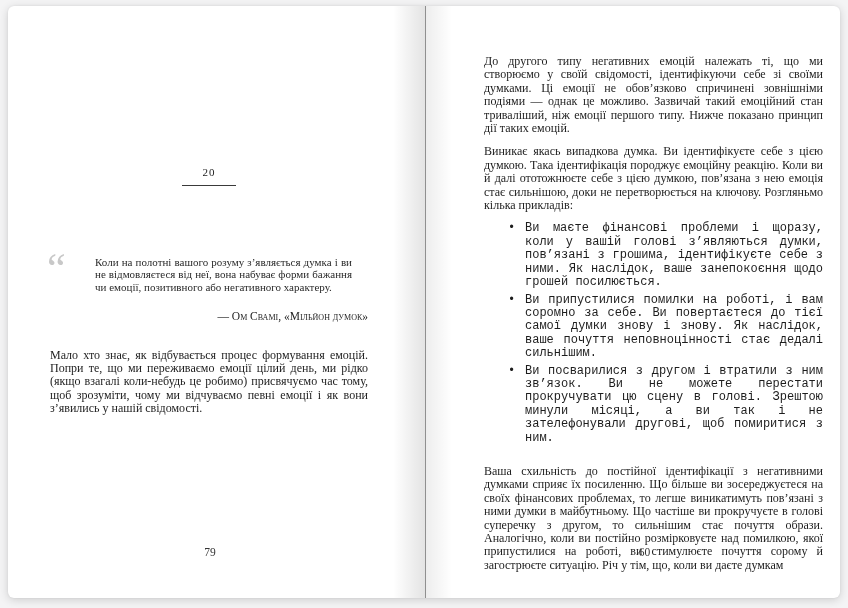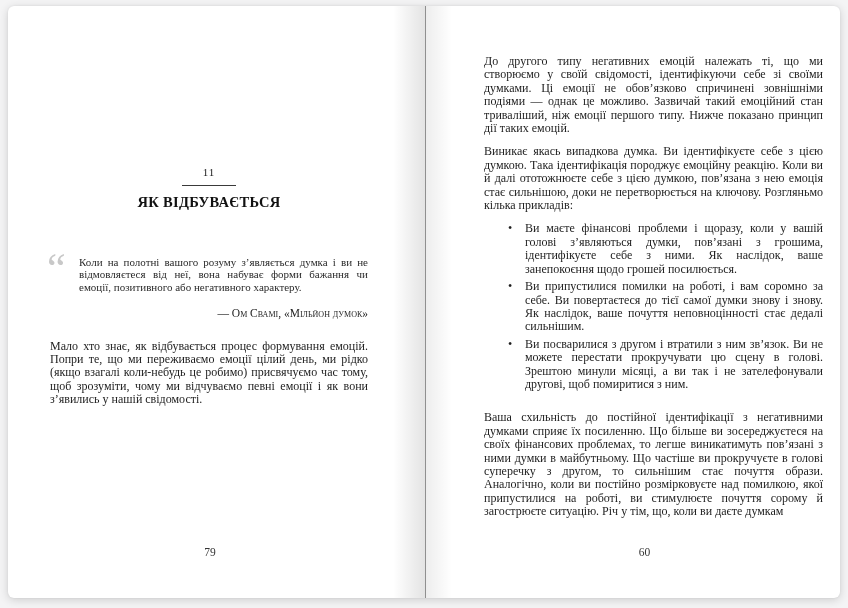--- a/index.html
+++ b/index.html
@@ -41,59 +41,59 @@
     letter-spacing:.3px; color:#111;
   }
 
   
   .epigraph { margin:0; position:relative; padding-left:29px; }
   .quote-mark {
     position:absolute; left:-3px; top:-3px;
     font-size:42px; line-height:30px; color:#c8c8c8;
   }
   .epigraph-text {
-    margin:0; font-size:11px; line-height:12.6px;
+    margin:16px; font-size:11px; line-height:12.6px;
     text-align:justify; color:#2a2a2a;
   }
   .epigraph-attr {
     margin:13px 0 7px; text-align:right;
     font-variant:small-caps; font-size:11.5px; color:#222;
   }
 
   
   .bodycopy p {
     margin:0 0 12px; font-size:12px; line-height:13.4px;
     text-align:justify; hyphens:auto;
   }
-  .bodycopy .first-after-quote { margin-top:21px; }
+  .bodycopy .first-after-quote { margin-top:27px; }
   .page-right .bodycopy p { margin-bottom:10px; }
-  .bullet-list { list-style:none; margin:7px 0 0 24px; padding:0; }
+  .bullet-list { list-style:none; margin:7px 0 0 24px; padding:0;font-family:Liberation Mono, monospace; }
   .bullet-list li {
     position:relative; padding-left:17px; margin:0 0 4px;
     font-size:12px; line-height:13.4px; text-align:justify; hyphens:auto;
   }
   .bullet-list li::before { content:"\2022"; position:absolute; left:0; top:0; }
   .closing-par { margin-top:20px !important; }
 
   .pagenum {
     position:absolute; bottom:40px; text-align:center;
     font-size:11.5px; color:#333;
   }
   .page-left  .pagenum { left:42px; right:55px; }
   .page-right .pagenum { left:59px; right:35px; }
 </style>
 </head>
 <body>
 
 <div class="book">
 
   <section class="page page-left">
-    <div class="chapter-number">11</div>
+    <div class="chapter-number">20</div>
     <hr class="chapter-rule">
-    <h1 class="chapter-title"><span>ЯК ВІДБУВАЄТЬСЯ</span><br></h1>
+    <h1 class="chapter-title"><br></h1>
 
     <figure class="epigraph">
       <span class="quote-mark">“</span>
       <p class="epigraph-text">Коли на полотні вашого розуму з’являється думка і ви не відмовляєтеся від неї, вона набуває форми бажання чи емоції, позитивного або негативного характеру.</p>
       <p class="epigraph-attr">— Ом Свамі, «Мільйон думок»</p>
     </figure>
 
     <div class="bodycopy">
       <p class="first-after-quote">Мало хто знає, як відбувається процес формування емоцій. Попри те, що ми переживаємо емоції цілий день, ми рідко (якщо взагалі коли-небудь це робимо) присвячуємо час тому, щоб зрозуміти, чому ми відчуваємо певні емоції і як вони з’явились у нашій свідомості.</p>
     </div>

